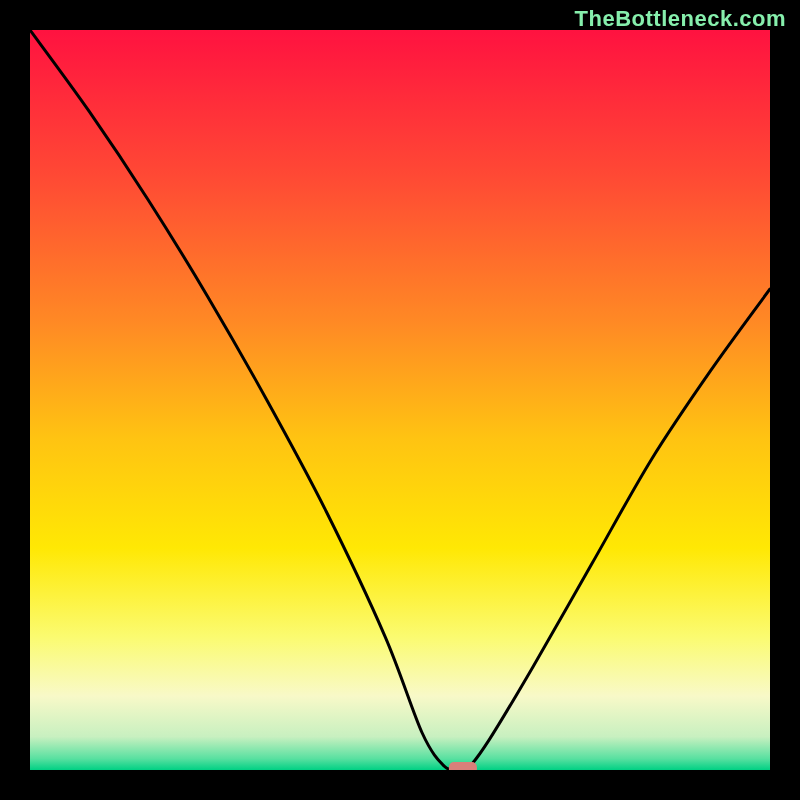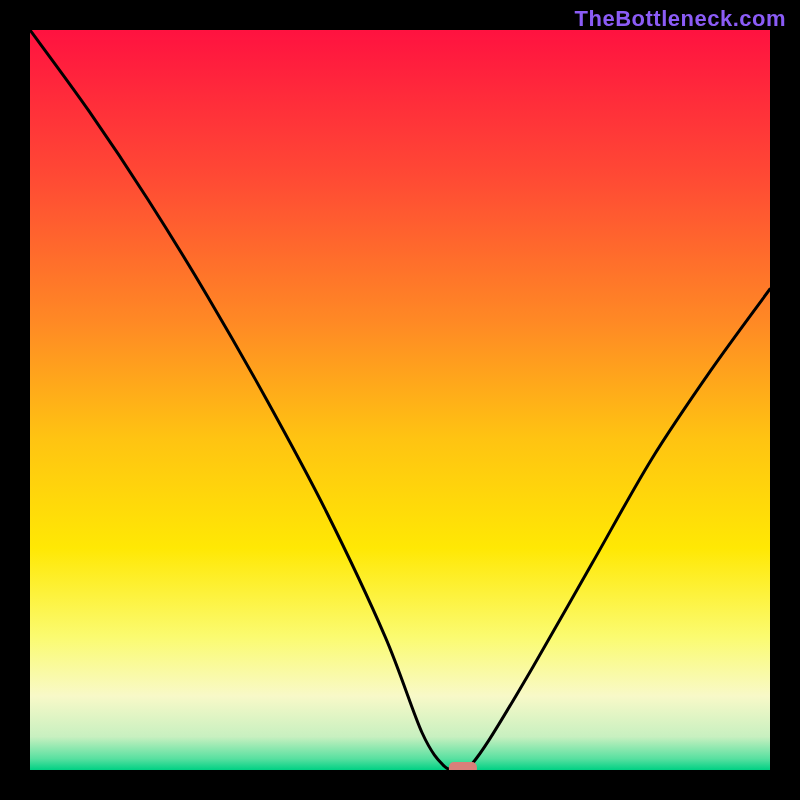--- a/index.html
+++ b/index.html
@@ -1,18 +1,18 @@
 <!DOCTYPE html>
 <html><head>
 <meta charset="utf-8">
 <style>
   * { margin: 0; padding: 0; box-sizing: border-box; }
   body { width: 800px; height: 800px; overflow: hidden; font-family: Arial, sans-serif; }
   .container { position: relative; width: 800px; height: 800px; background: #000; }
-  .watermark { position: absolute; top: 6px; right: 14px; font-size: 22px; font-weight: bold; color: #8b5cf6; z-index: 10; letter-spacing: 0.5px; }
+  .watermark { position: absolute; top: 6px; right: 14px; font-size: 22px; font-weight: bold; color: #86efac; z-index: 10; letter-spacing: 0.5px; }
   .plot-frame { position: absolute; left: 30px; top: 30px; width: 740px; height: 740px; }
   .grad-bg { position: absolute; inset: 0; }
   .curve { position: absolute; inset: 0; }
 </style>
 </head>
 <body>
 
 <div class="container">
   <div class="watermark">TheBottleneck.com</div>
   <div class="plot-frame">

